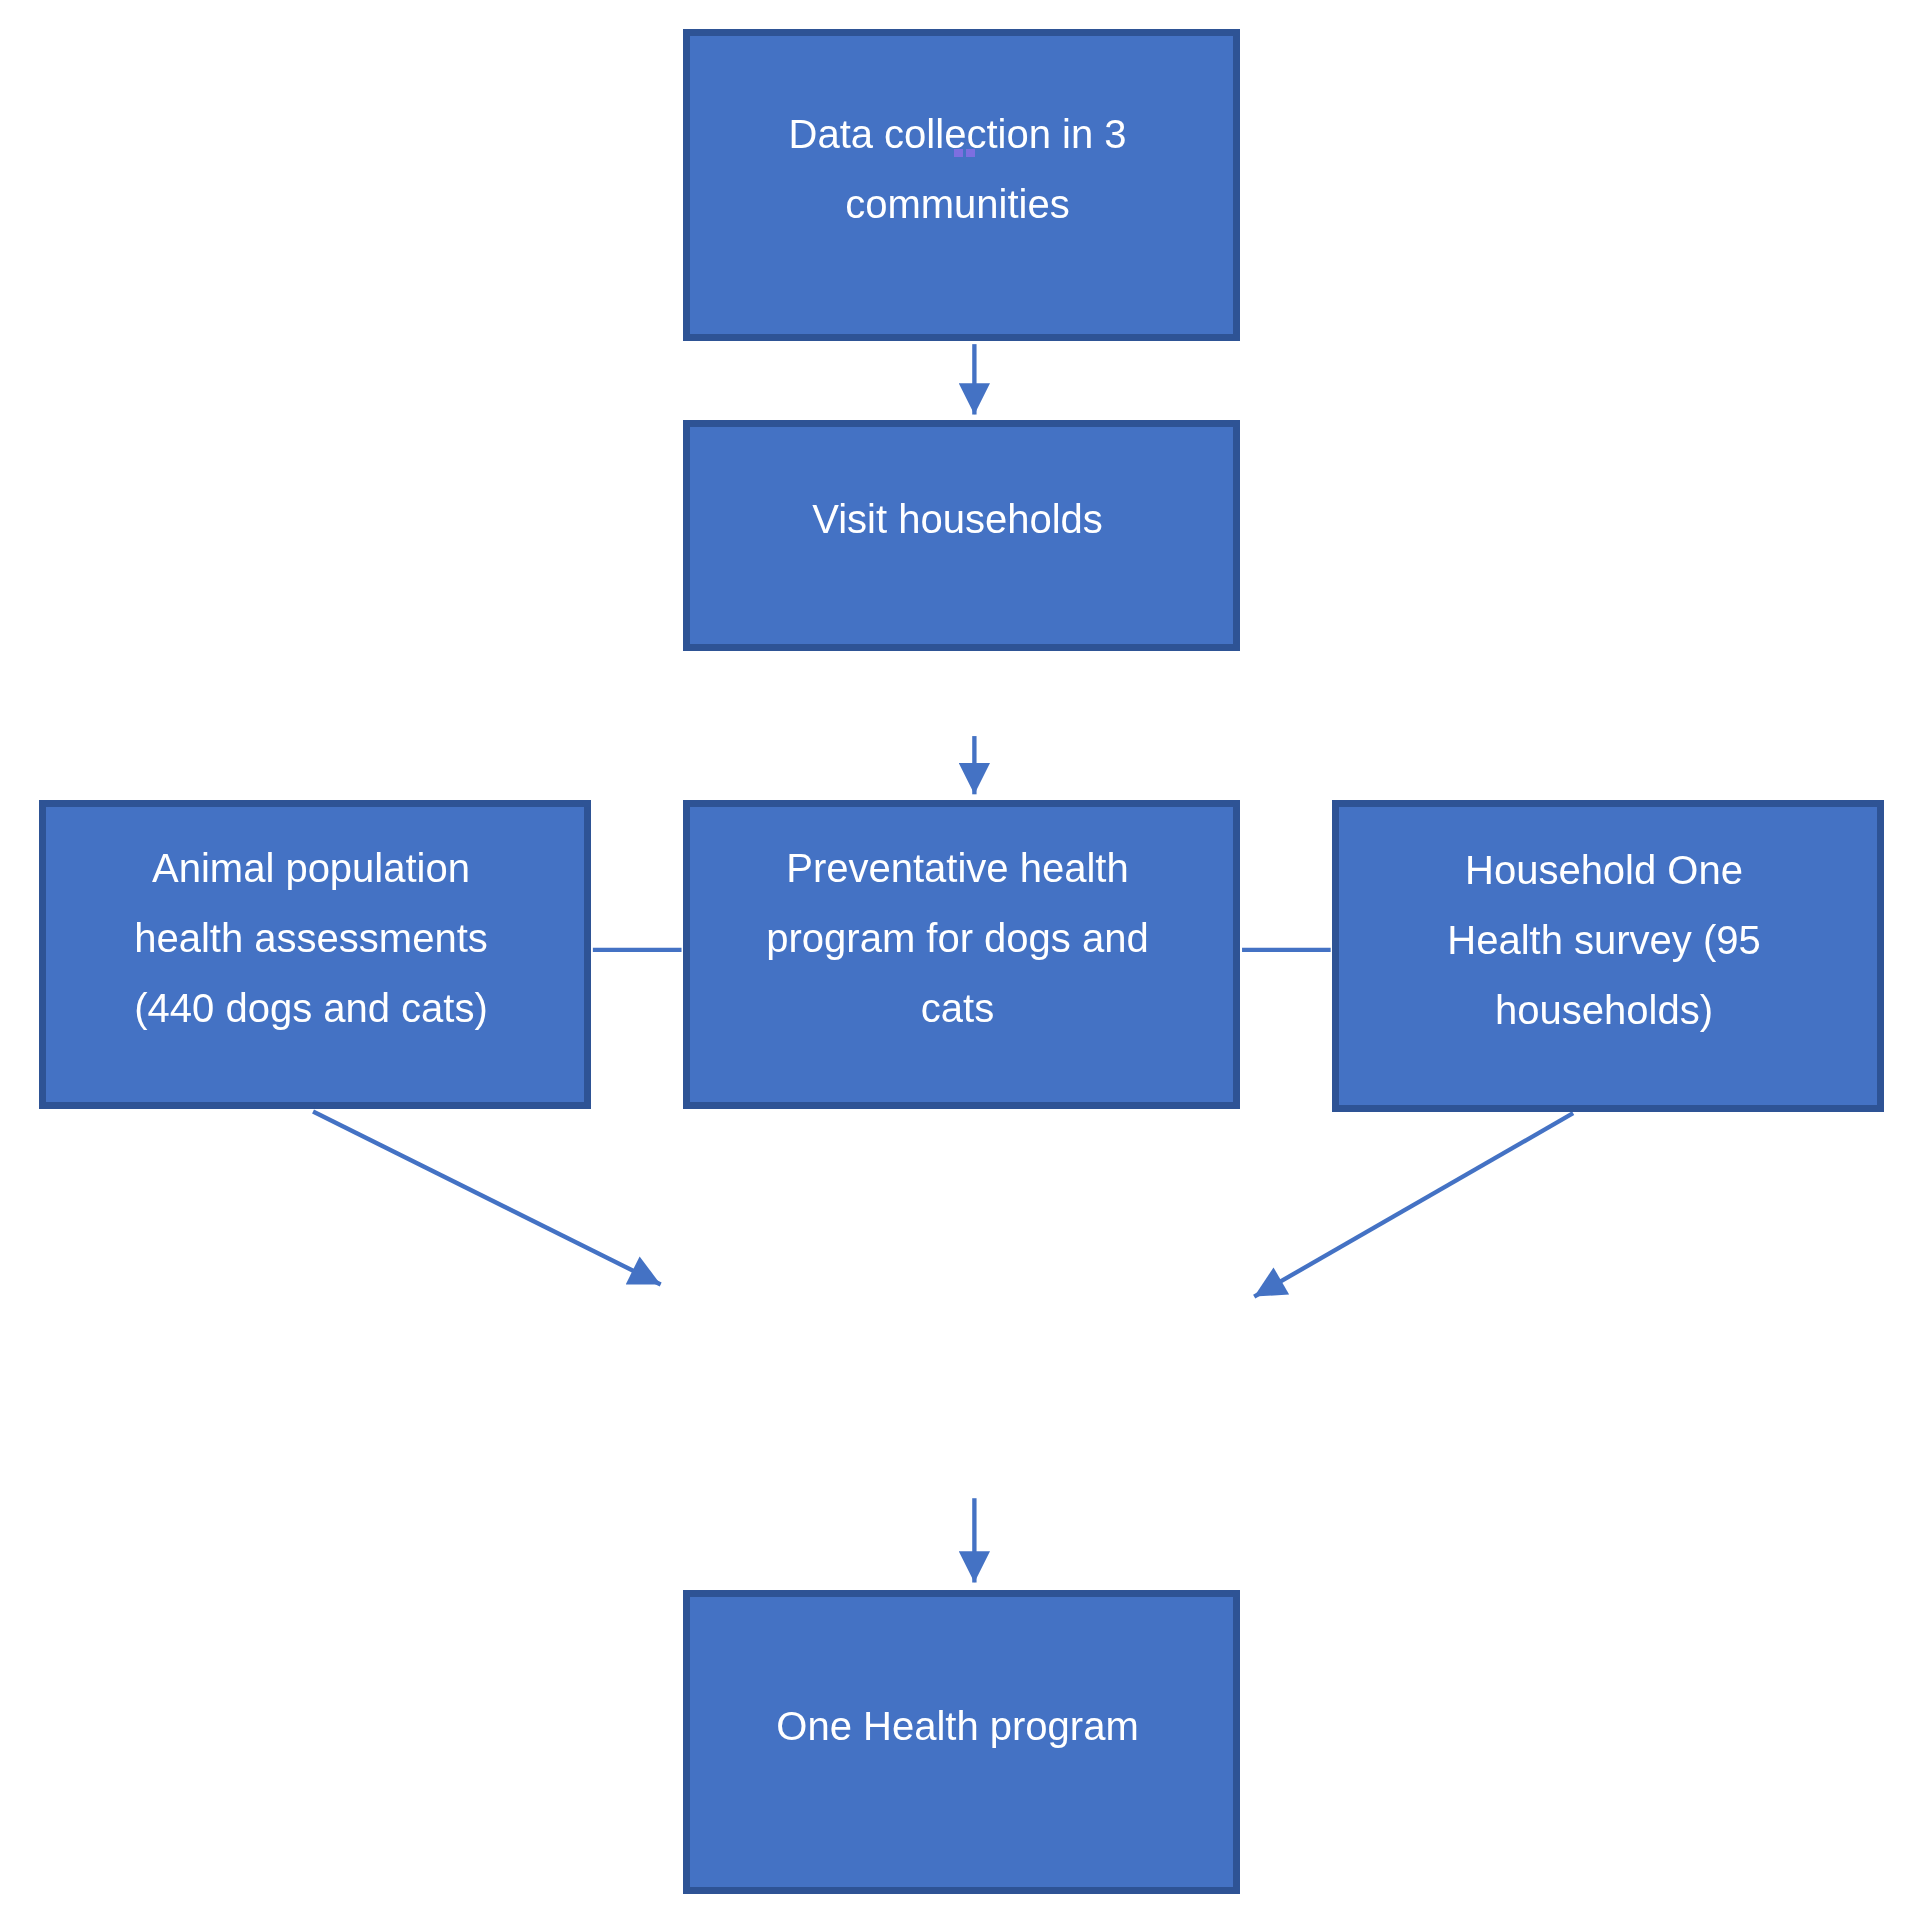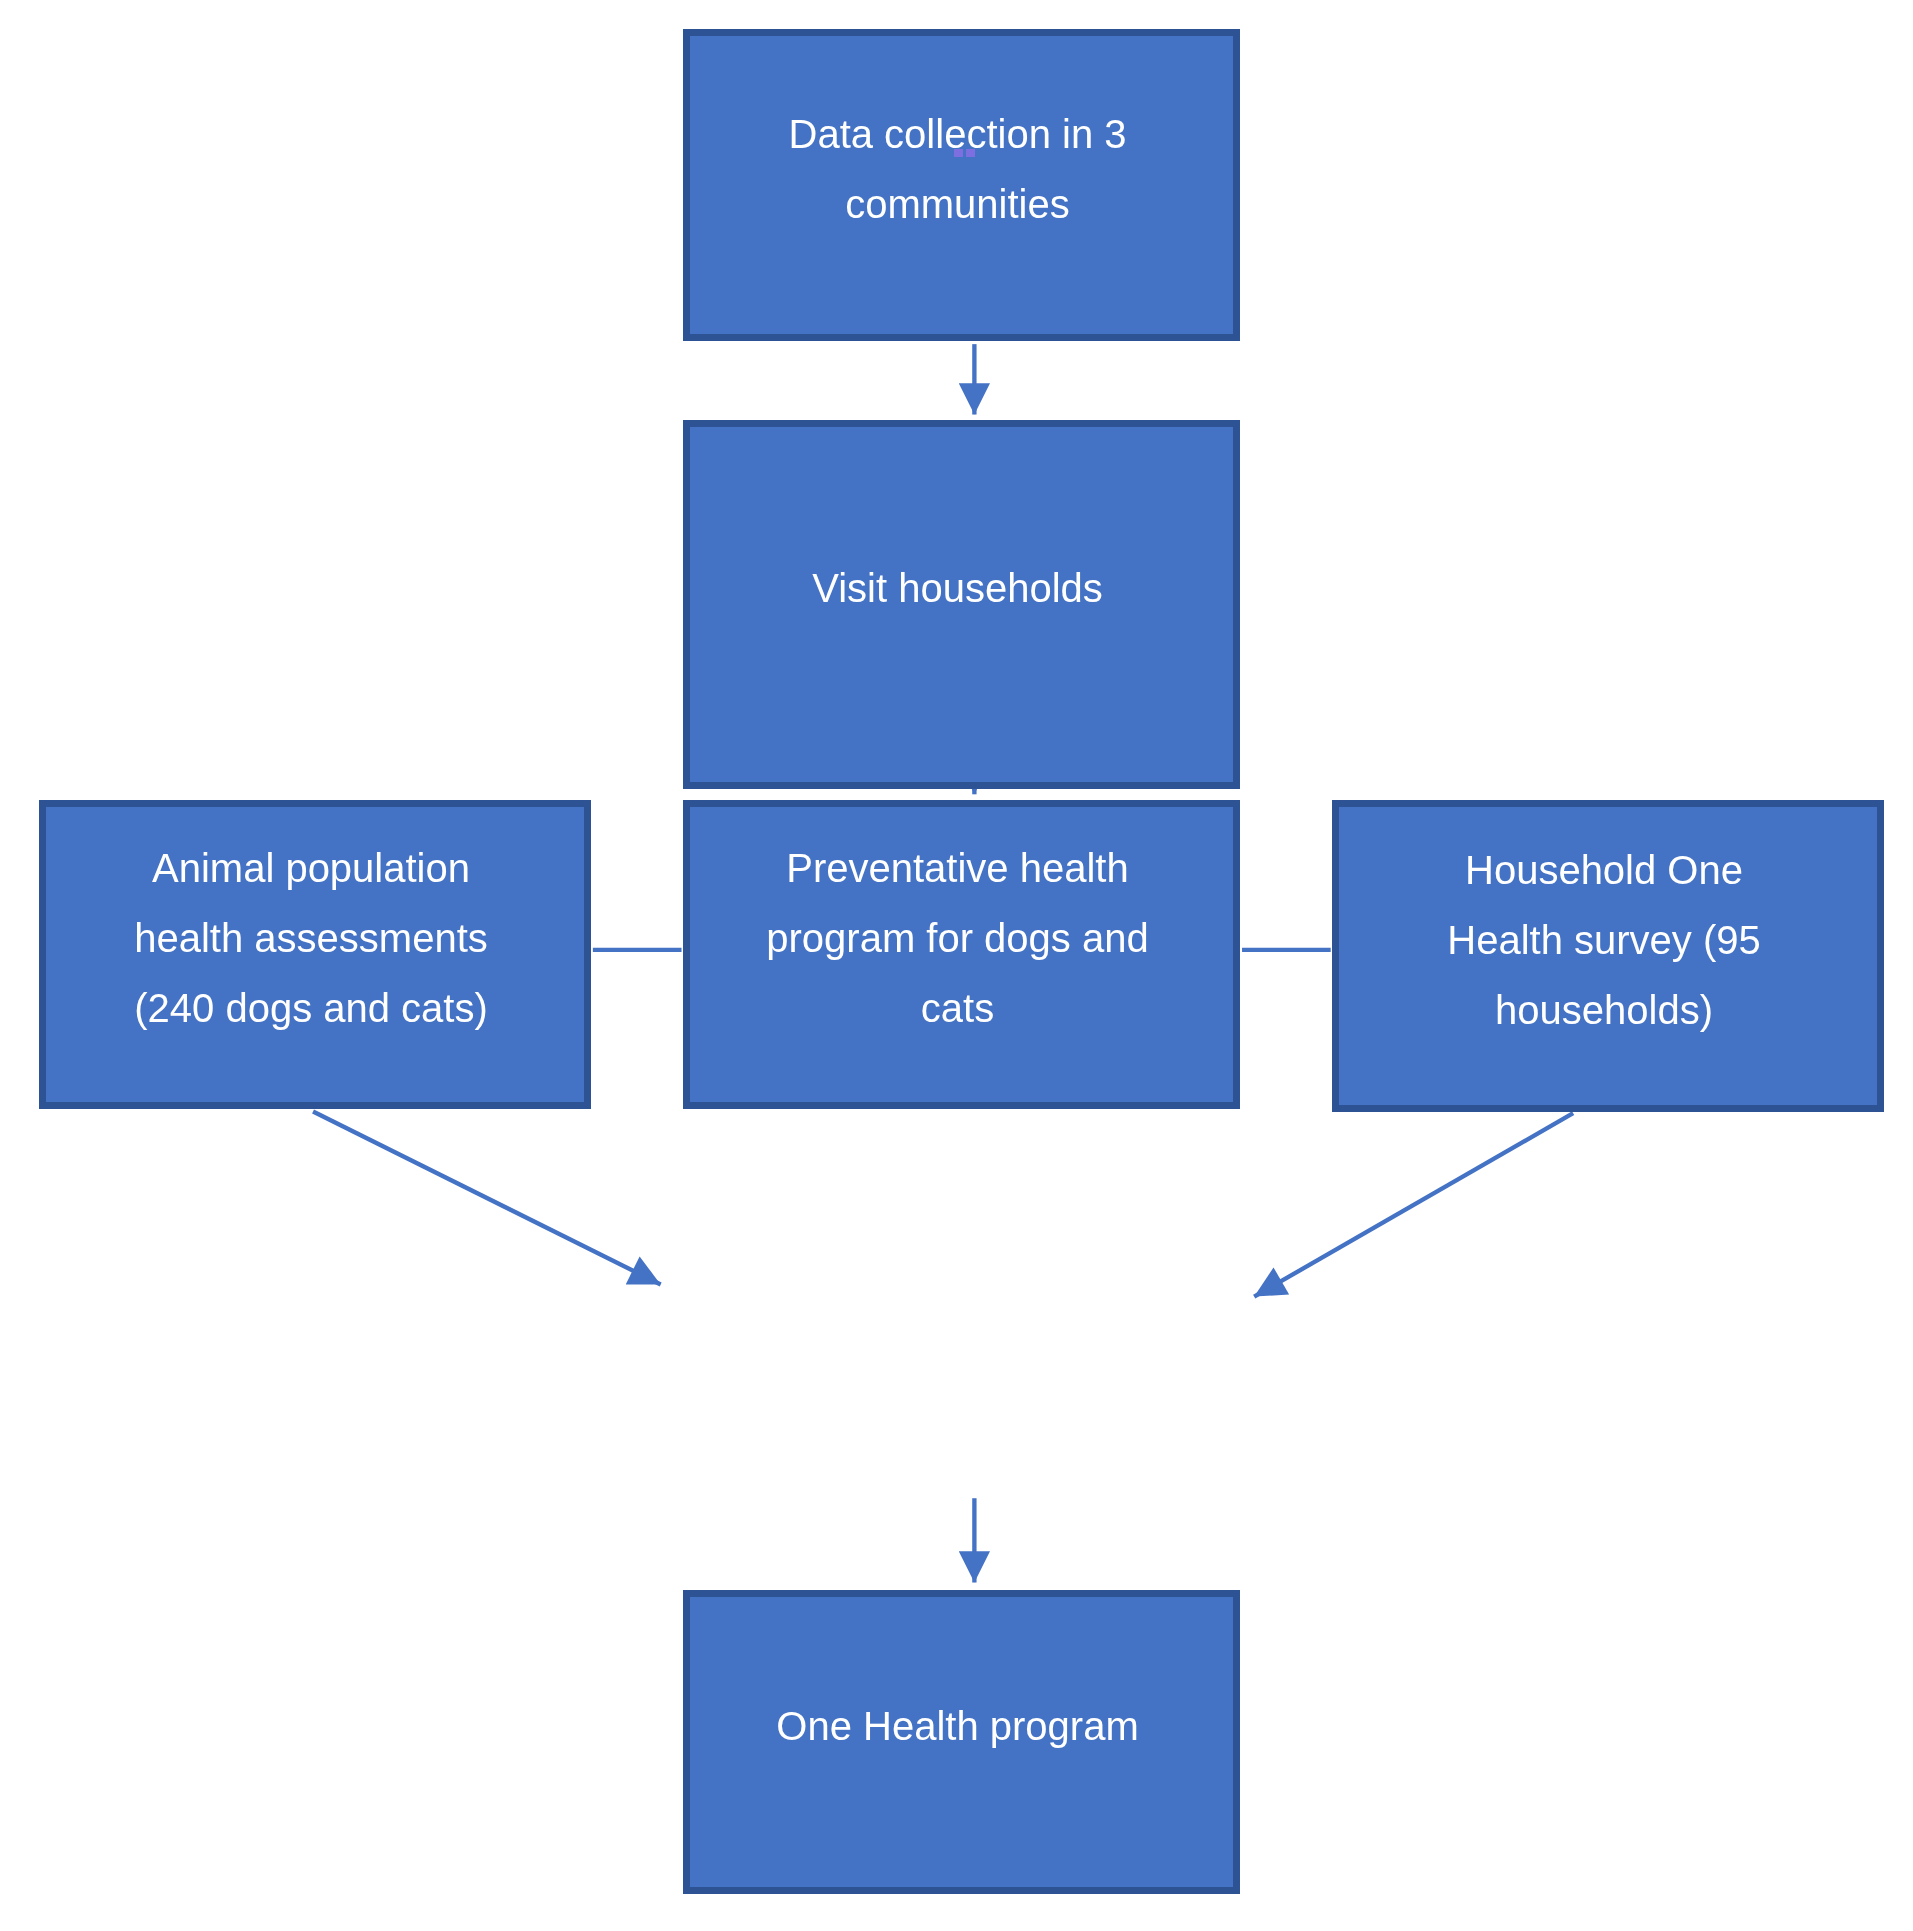--- a/index.html
+++ b/index.html
@@ -45,21 +45,21 @@
     text-align:center;
     color:var(--text);
     padding:0 24px 33px 16px;
   }
   .node .label{
     font-size:40px;
     line-height:70px;
     white-space:pre-line;
   }
   .n1{left:683px;top:29px;width:557px;height:312px;}
-  .n2{left:683px;top:420px;width:557px;height:369px;}
+  .n2{left:683px;top:420px;width:557px;height:231px;}
   .n3{left:39px;top:800px;width:552px;height:309px;}
   .n4{left:683px;top:800px;width:557px;height:309px;}
   .n5{left:1332px;top:800px;width:552px;height:312px;}
   .n6{left:683px;top:1189px;width:557px;height:306px;}
   .n7{left:683px;top:1590px;width:557px;height:304px;}
   .spellcheck{
     position:absolute;
     left:954px;top:149px;
     display:flex;gap:3.5px;
   }
@@ -106,21 +106,21 @@
     <span></span>
   </div>
 
   <div class="node n2">
     <span class="label">Visit households</span>
   </div>
 
   <div class="node n3">
     <span class="label">Animal population
 health assessments
-(240 dogs and cats)</span>
+(440 dogs and cats)</span>
   </div>
 
   <div class="node n4">
     <span class="label">Preventative health
 program for dogs and
 cats</span>
   </div>
 
   <div class="node n5">
     <span class="label">Household One

